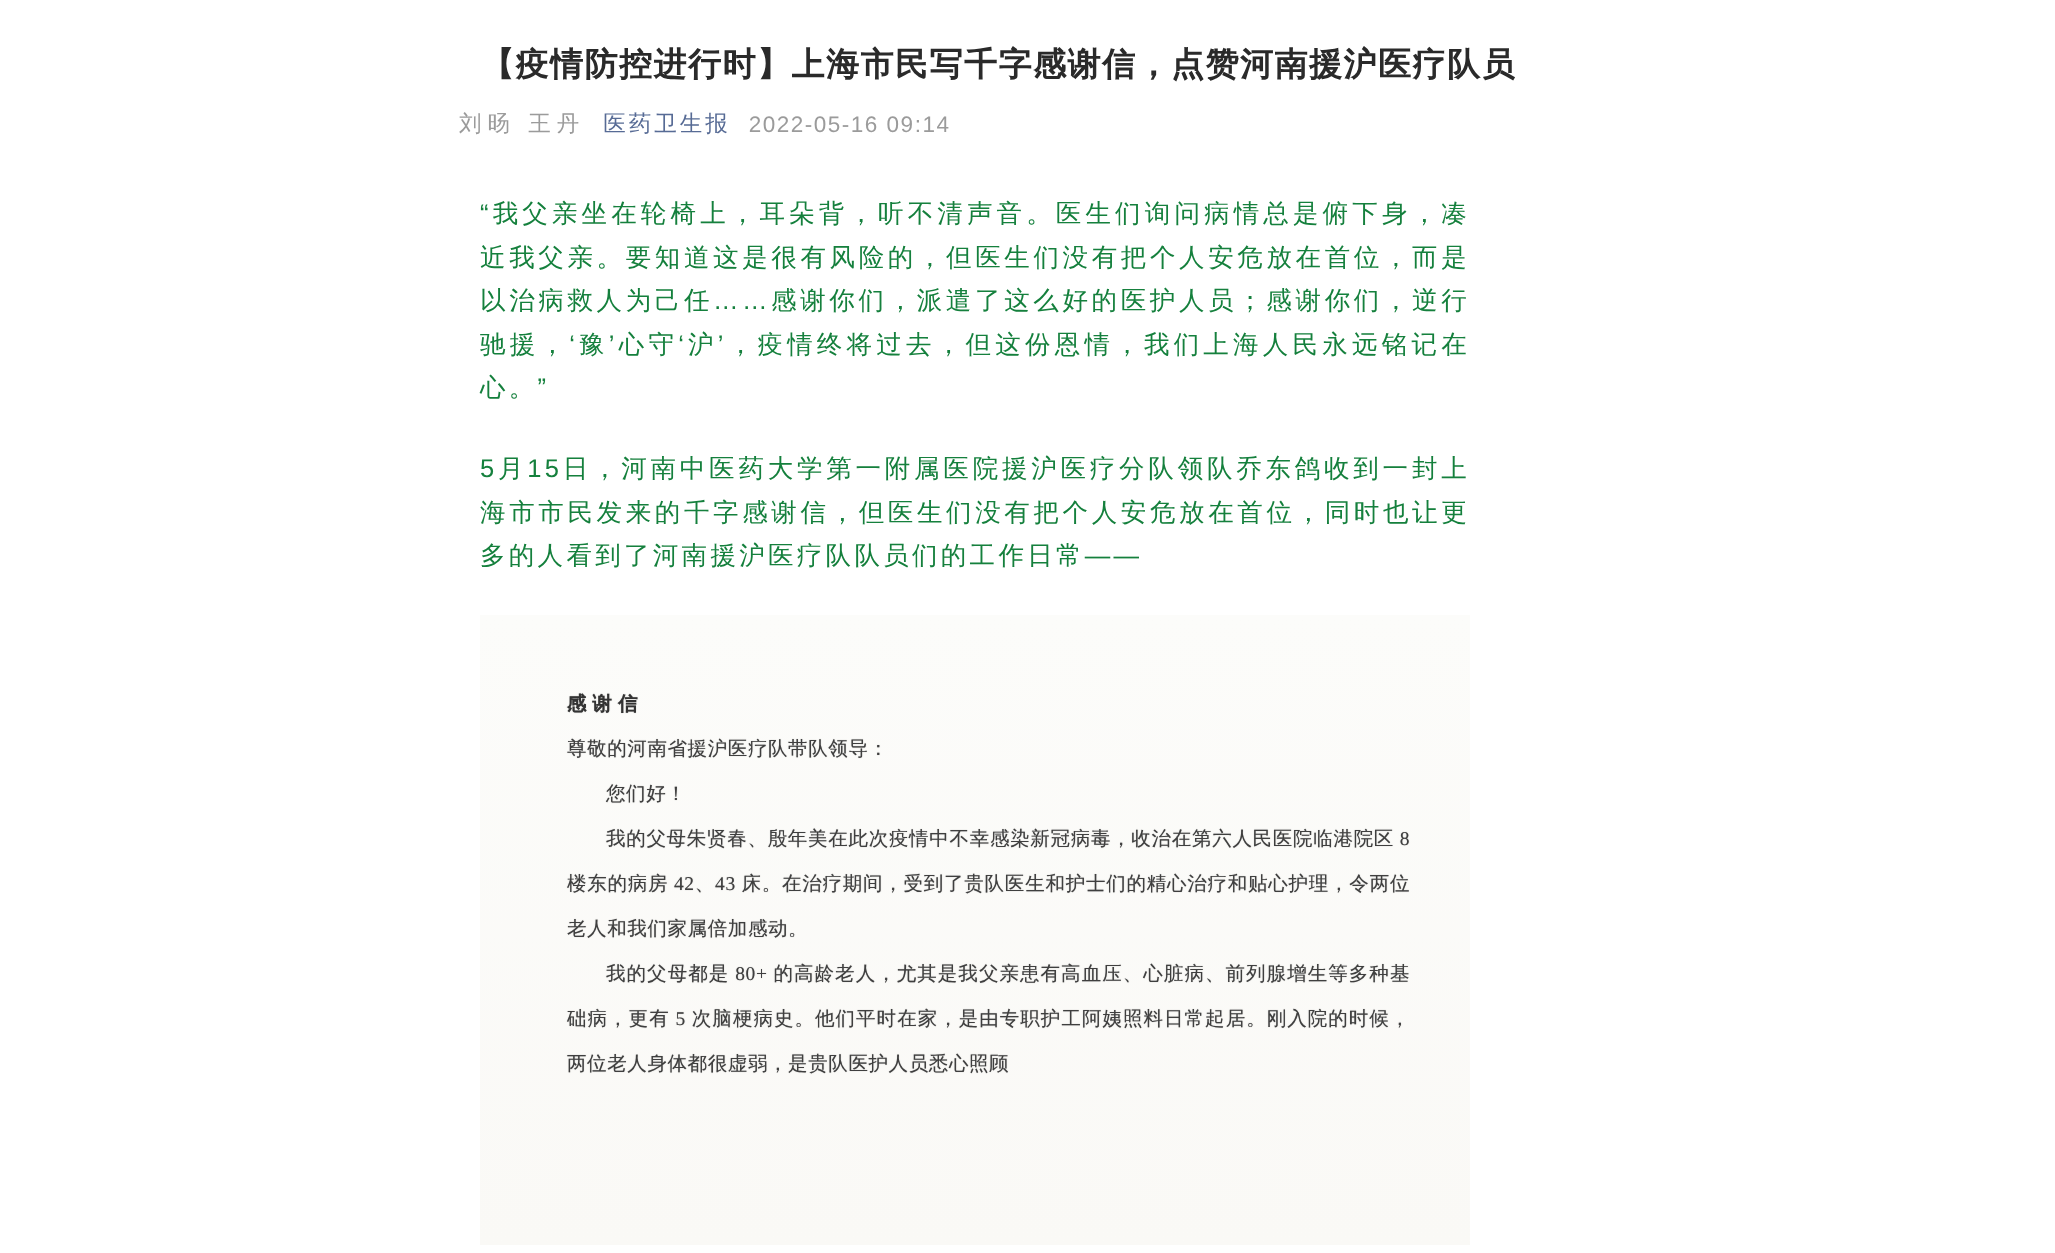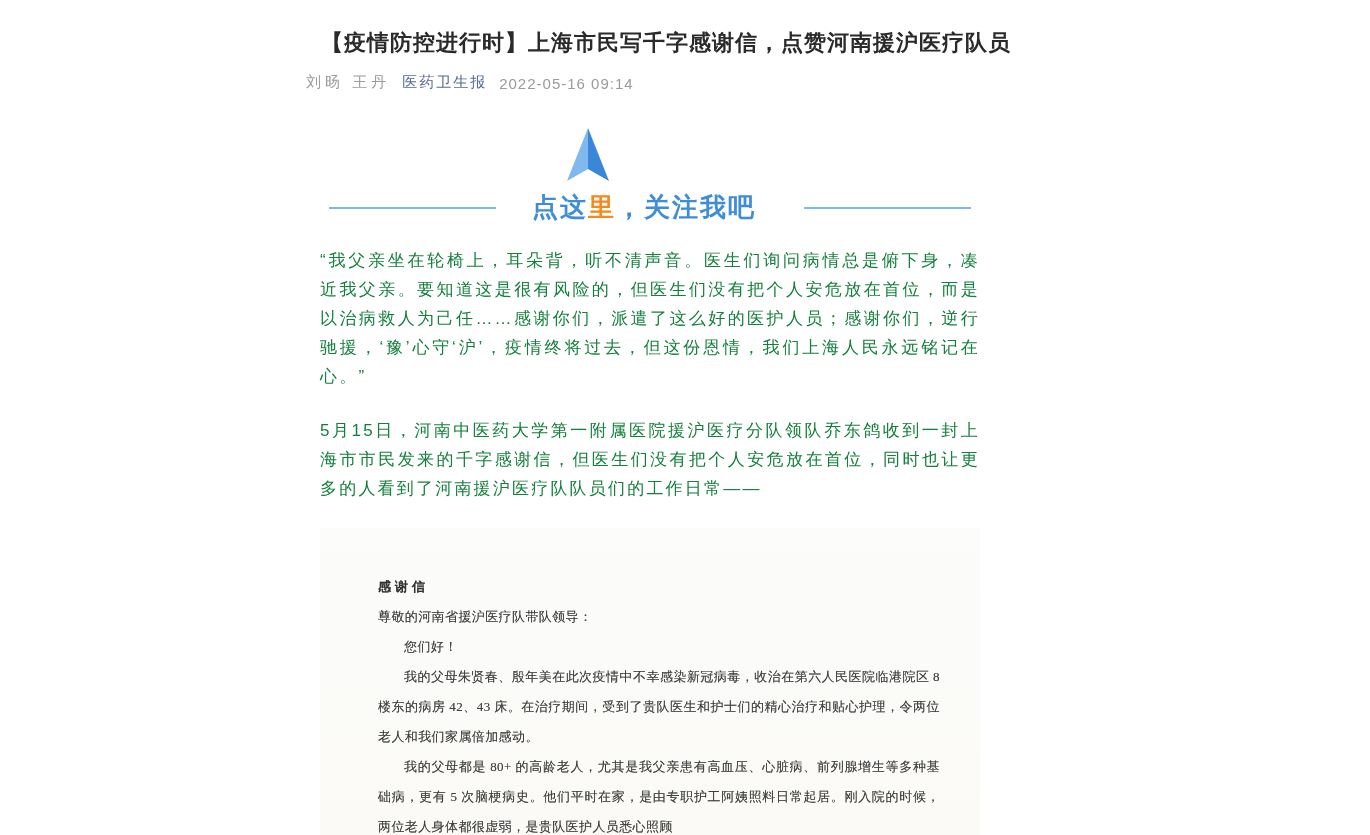--- a/index.html
+++ b/index.html
@@ -84,33 +84,20 @@
     <h1 class="article-title">【疫情防控进行时】上海市民写千字感谢信，点赞河南援沪医疗队员</h1>
 
     <div class="byline">
       <span class="authors">刘旸 王丹</span>
       <span class="account">医药卫生报</span>
       <span class="pub-time">2022-05-16 09:14</span>
     </div>
 
     <div class="content">
 
-      <div class="follow-banner">
-        <div class="arrow-wrap">
-          <svg width="60" height="54" viewBox="0 0 60 54" aria-hidden="true">
-            <polygon points="30,0 9,53 30,41" fill="#7fb9ee"></polygon>
-            <polygon points="30,0 51,53 30,41" fill="#3a87d9"></polygon>
-          </svg>
-        </div>
-        <div class="banner-row">
-          <span class="hr-line left"></span>
-          <span class="banner-text"><span class="seg-blue">点这</span><span class="seg-orange">里</span><span class="seg-blue">，关注我吧</span></span>
-          <span class="hr-line right"></span>
-        </div>
-      </div>
 
       <p class="body-p">“我父亲坐在轮椅上，耳朵背，听不清声音。医生们询问病情总是俯下身，凑近我父亲。要知道这是很有风险的，但医生们没有把个人安危放在首位，而是以治病救人为己任……感谢你们，派遣了这么好的医护人员；感谢你们，逆行驰援，‘豫’心守‘沪’，疫情终将过去，但这份恩情，我们上海人民永远铭记在心。”</p>
       <p class="body-p">5月15日，河南中医药大学第一附属医院援沪医疗分队领队乔东鸽收到一封上海市市民发来的千字感谢信，但医生们没有把个人安危放在首位，同时也让更多的人看到了河南援沪医疗队队员们的工作日常——</p>
 
       <div class="letter">
         <p class="letter-title">感 谢 信</p>
         <p>尊敬的河南省援沪医疗队带队领导：</p>
         <p class="indent">您们好！</p>
         <p class="indent">我的父母朱贤春、殷年美在此次疫情中不幸感染新冠病毒，收治在第六人民医院临港院区 8 楼东的病房 42、43 床。在治疗期间，受到了贵队医生和护士们的精心治疗和贴心护理，令两位老人和我们家属倍加感动。</p>
         <p class="indent">我的父母都是 80+ 的高龄老人，尤其是我父亲患有高血压、心脏病、前列腺增生等多种基础病，更有 5 次脑梗病史。他们平时在家，是由专职护工阿姨照料日常起居。刚入院的时候，两位老人身体都很虚弱，是贵队医护人员悉心照顾</p>

